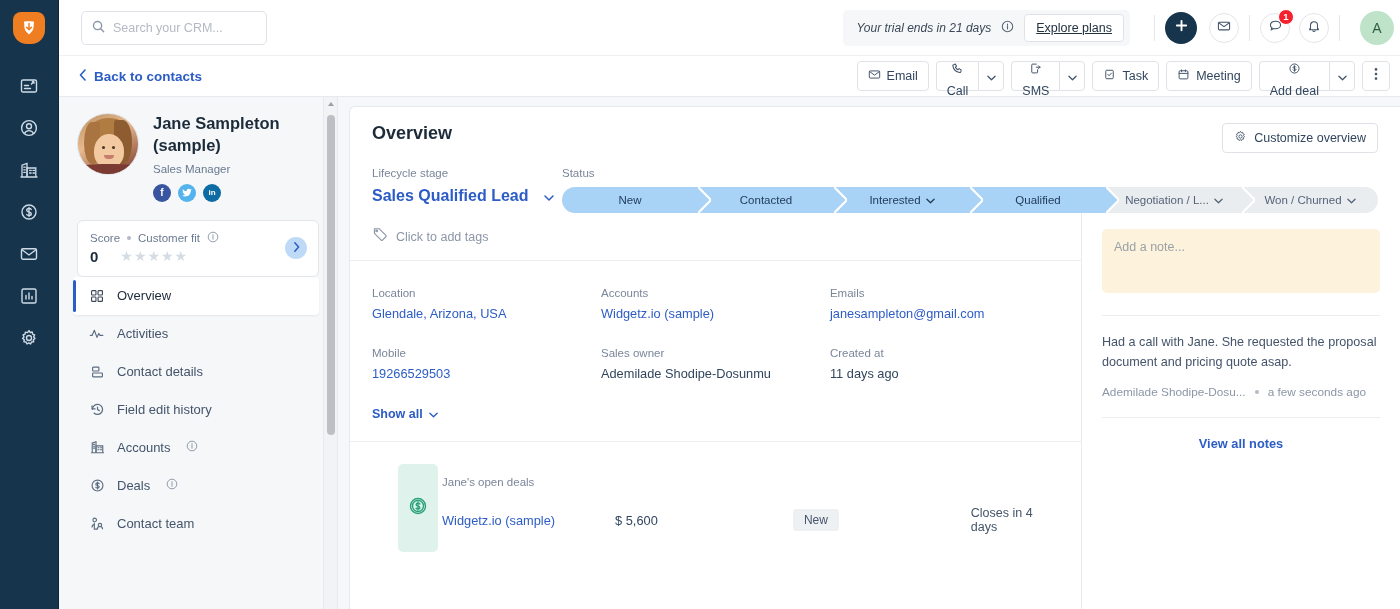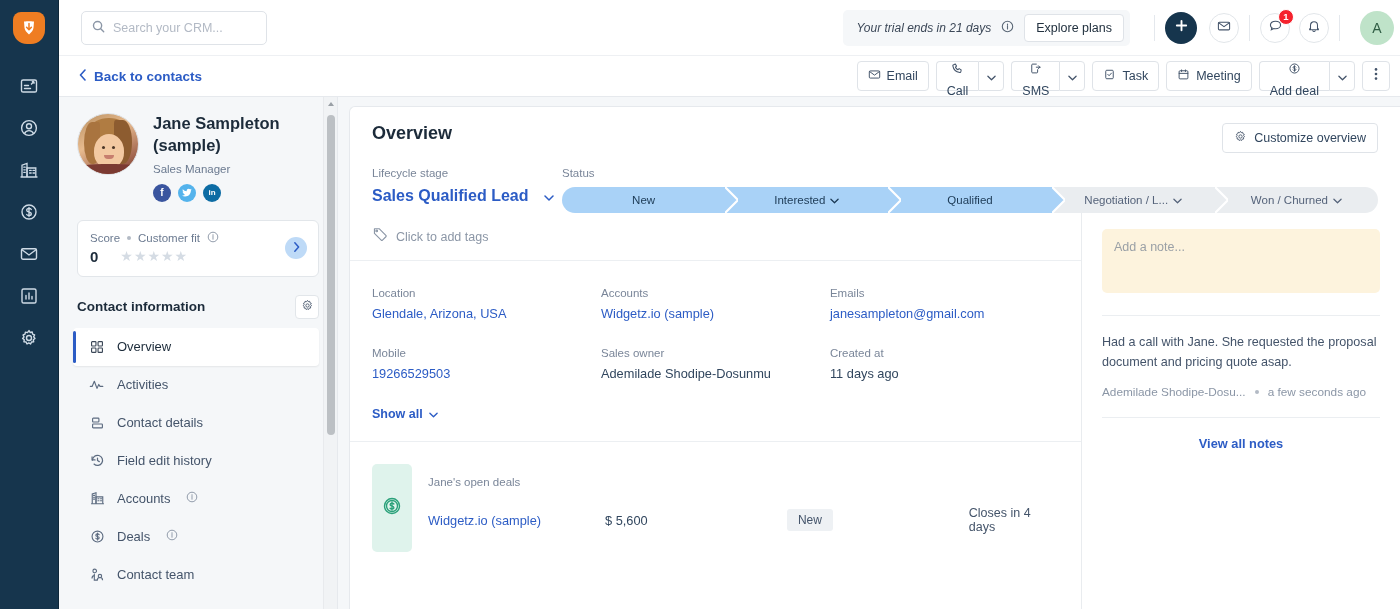--- a/index.html
+++ b/index.html
@@ -50,21 +50,21 @@
   .search-box input::placeholder { color: #b3bac5; }
   .topbar-spacer { flex: 1; }
   .trial-wrap {
     display: flex; align-items: center; background: #f5f7f9; border-radius: 5px;
     height: 36px; padding: 0 6px 0 14px; gap: 10px; margin-right: 14px;
   }
   .trial-text { font-size: 12px; font-style: italic; color: #3c4858; white-space: nowrap;}
   .explore-btn {
     background: #fff; border: 1px solid #dfe3e8; border-radius: 4px;
     height: 28px; padding: 0 11px; font-size: 12.5px; color: #22313f;
-    cursor: pointer; font-family: inherit; display: flex; align-items: center;
+    cursor: pointer; font-family: inherit; display: flex; align-items: center; text-decoration: underline;
   }
   .tb-divider { width: 1px; height: 26px; background: #e4e8ed; margin: 0 10px; }
   .plus-btn {
     width: 32px; height: 32px; border-radius: 50%; background: #16354d;
     display: flex; align-items: center; justify-content: center; cursor: pointer;
     margin-right: 12px;
   }
   .circ-btn {
     width: 30px; height: 30px; border-radius: 50%; border: 1px solid #e2e6ea;
     display: flex; align-items: center; justify-content: center; cursor: pointer;
@@ -239,21 +239,21 @@
   .field { width: 33.33%; }
   .field .k { font-size: 11.5px; color: #7a8699; margin-bottom: 7px; }
   .field .v { font-size: 12.8px; color: #31465e; }
   .field .v.link { color: #2c5cc5; cursor: pointer; }
   .field-grid.row2 { margin-top: 26px; }
   .showall {
     font-size: 12.5px; color: #2c5cc5; font-weight: 700; margin-top: 26px;
     display: inline-flex; align-items: center; gap: 6px; cursor: pointer;
   }
   .deals-sec { border-top: 1px solid #eceff2; margin-top: 19px; padding: 22px 22px 0 22px; }
-  .deal-row { display: flex; gap: 16px; }
+  .deal-row { display: flex; gap: 4px; margin-left: 26px; }
   .deal-ico-col {
     width: 40px; flex: 0 0 40px; background: #dff3ec; border-radius: 5px;
     display: flex; align-items: center; justify-content: center; height: 88px;
   }
   .deal-fields { flex: 1; padding-top: 12px; }
   .deal-head { font-size: 11.5px; color: #7a8699; }
   .deal-line { display: flex; align-items: center; margin-top: 18px; }
   .dl-name { width: 180px; font-size: 12.8px; color: #2c5cc5; cursor: pointer; }
   .dl-amt { width: 185px; font-size: 12.8px; color: #31465e; }
   .dl-stage { width: 185px; }
@@ -569,31 +569,20 @@
           </div>
           <div class="score-arrow">
             <span>
               <svg width="7" height="10" viewBox="0 0 8 12" fill="none" stroke="#2c5cc5" stroke-width="1.8" stroke-linecap="round" stroke-linejoin="round">
                   <path d="M2 1l4.5 5L2 11"></path>
                 </svg>
             </span>
           </div>
         </div>
 
-        <div class="ci-head">
-          <div class="ci-title">Contact information</div>
-          <div class="ci-gear">
-            <span>
-              <svg width="13" height="13" viewBox="0 0 18 18" fill="none" stroke="#44546a" stroke-width="1.2">
-                  <circle cx="9" cy="9" r="2.3"></circle>
-                  <path d="M9 1.9l1 1.8 2-.5.4 2 1.9.8-1 1.8 1.3 1.5-1.6 1.2.4 2-2.1.2-.8 1.9-1.7-1-1.7 1-.8-1.9-2.1-.2.4-2-1.6-1.2 1.3-1.5-1-1.8 1.9-.8.4-2 2 .5z" stroke-linejoin="round"></path>
-                </svg>
-            </span>
-          </div>
-        </div>
 
         <div class="nav-list">
 
           <div class="nav-item active">
             <span class="nav-ico">
               <svg width="14" height="14" viewBox="0 0 16 16" fill="none" stroke="#3c4858" stroke-width="1.3">
                   <rect x="1.8" y="1.8" width="5" height="5" rx=".8"></rect>
                   <rect x="9.2" y="1.8" width="5" height="5" rx=".8"></rect>
                   <rect x="1.8" y="9.2" width="5" height="5" rx=".8"></rect>
                   <rect x="9.2" y="9.2" width="5" height="5" rx=".8"></rect>
@@ -721,20 +710,27 @@
           <div class="pipeline">
 
             <div class="pstep done">
               <span>New</span>
               <svg class="arrow" viewBox="0 0 13 26" preserveAspectRatio="none">
                   <path d="M0 0l13 13L0 26z" fill="#a9d2f7"></path>
                   <path d="M0 0l13 13L0 26" fill="none" stroke="#fff" stroke-width="2.2"></path>
                 </svg>
             </div>
 
+            <div class="pstep done">
+              <span>Contacted</span>
+              <svg class="arrow" viewBox="0 0 13 26" preserveAspectRatio="none">
+                  <path d="M0 0l13 13L0 26z" fill="#a9d2f7"></path>
+                  <path d="M0 0l13 13L0 26" fill="none" stroke="#fff" stroke-width="2.2"></path>
+                </svg>
+            </div>
 
             <div class="pstep done">
               <span>Interested</span>
               <span><svg width="9" height="6" viewBox="0 0 10 6" fill="none" stroke="#1c3a55" stroke-width="1.4" stroke-linecap="round" stroke-linejoin="round">
                     <path d="M1 1l4 4 4-4"></path>
                   </svg></span>
               <svg class="arrow" viewBox="0 0 13 26" preserveAspectRatio="none">
                   <path d="M0 0l13 13L0 26z" fill="#a9d2f7"></path>
                   <path d="M0 0l13 13L0 26" fill="none" stroke="#fff" stroke-width="2.2"></path>
                 </svg>

